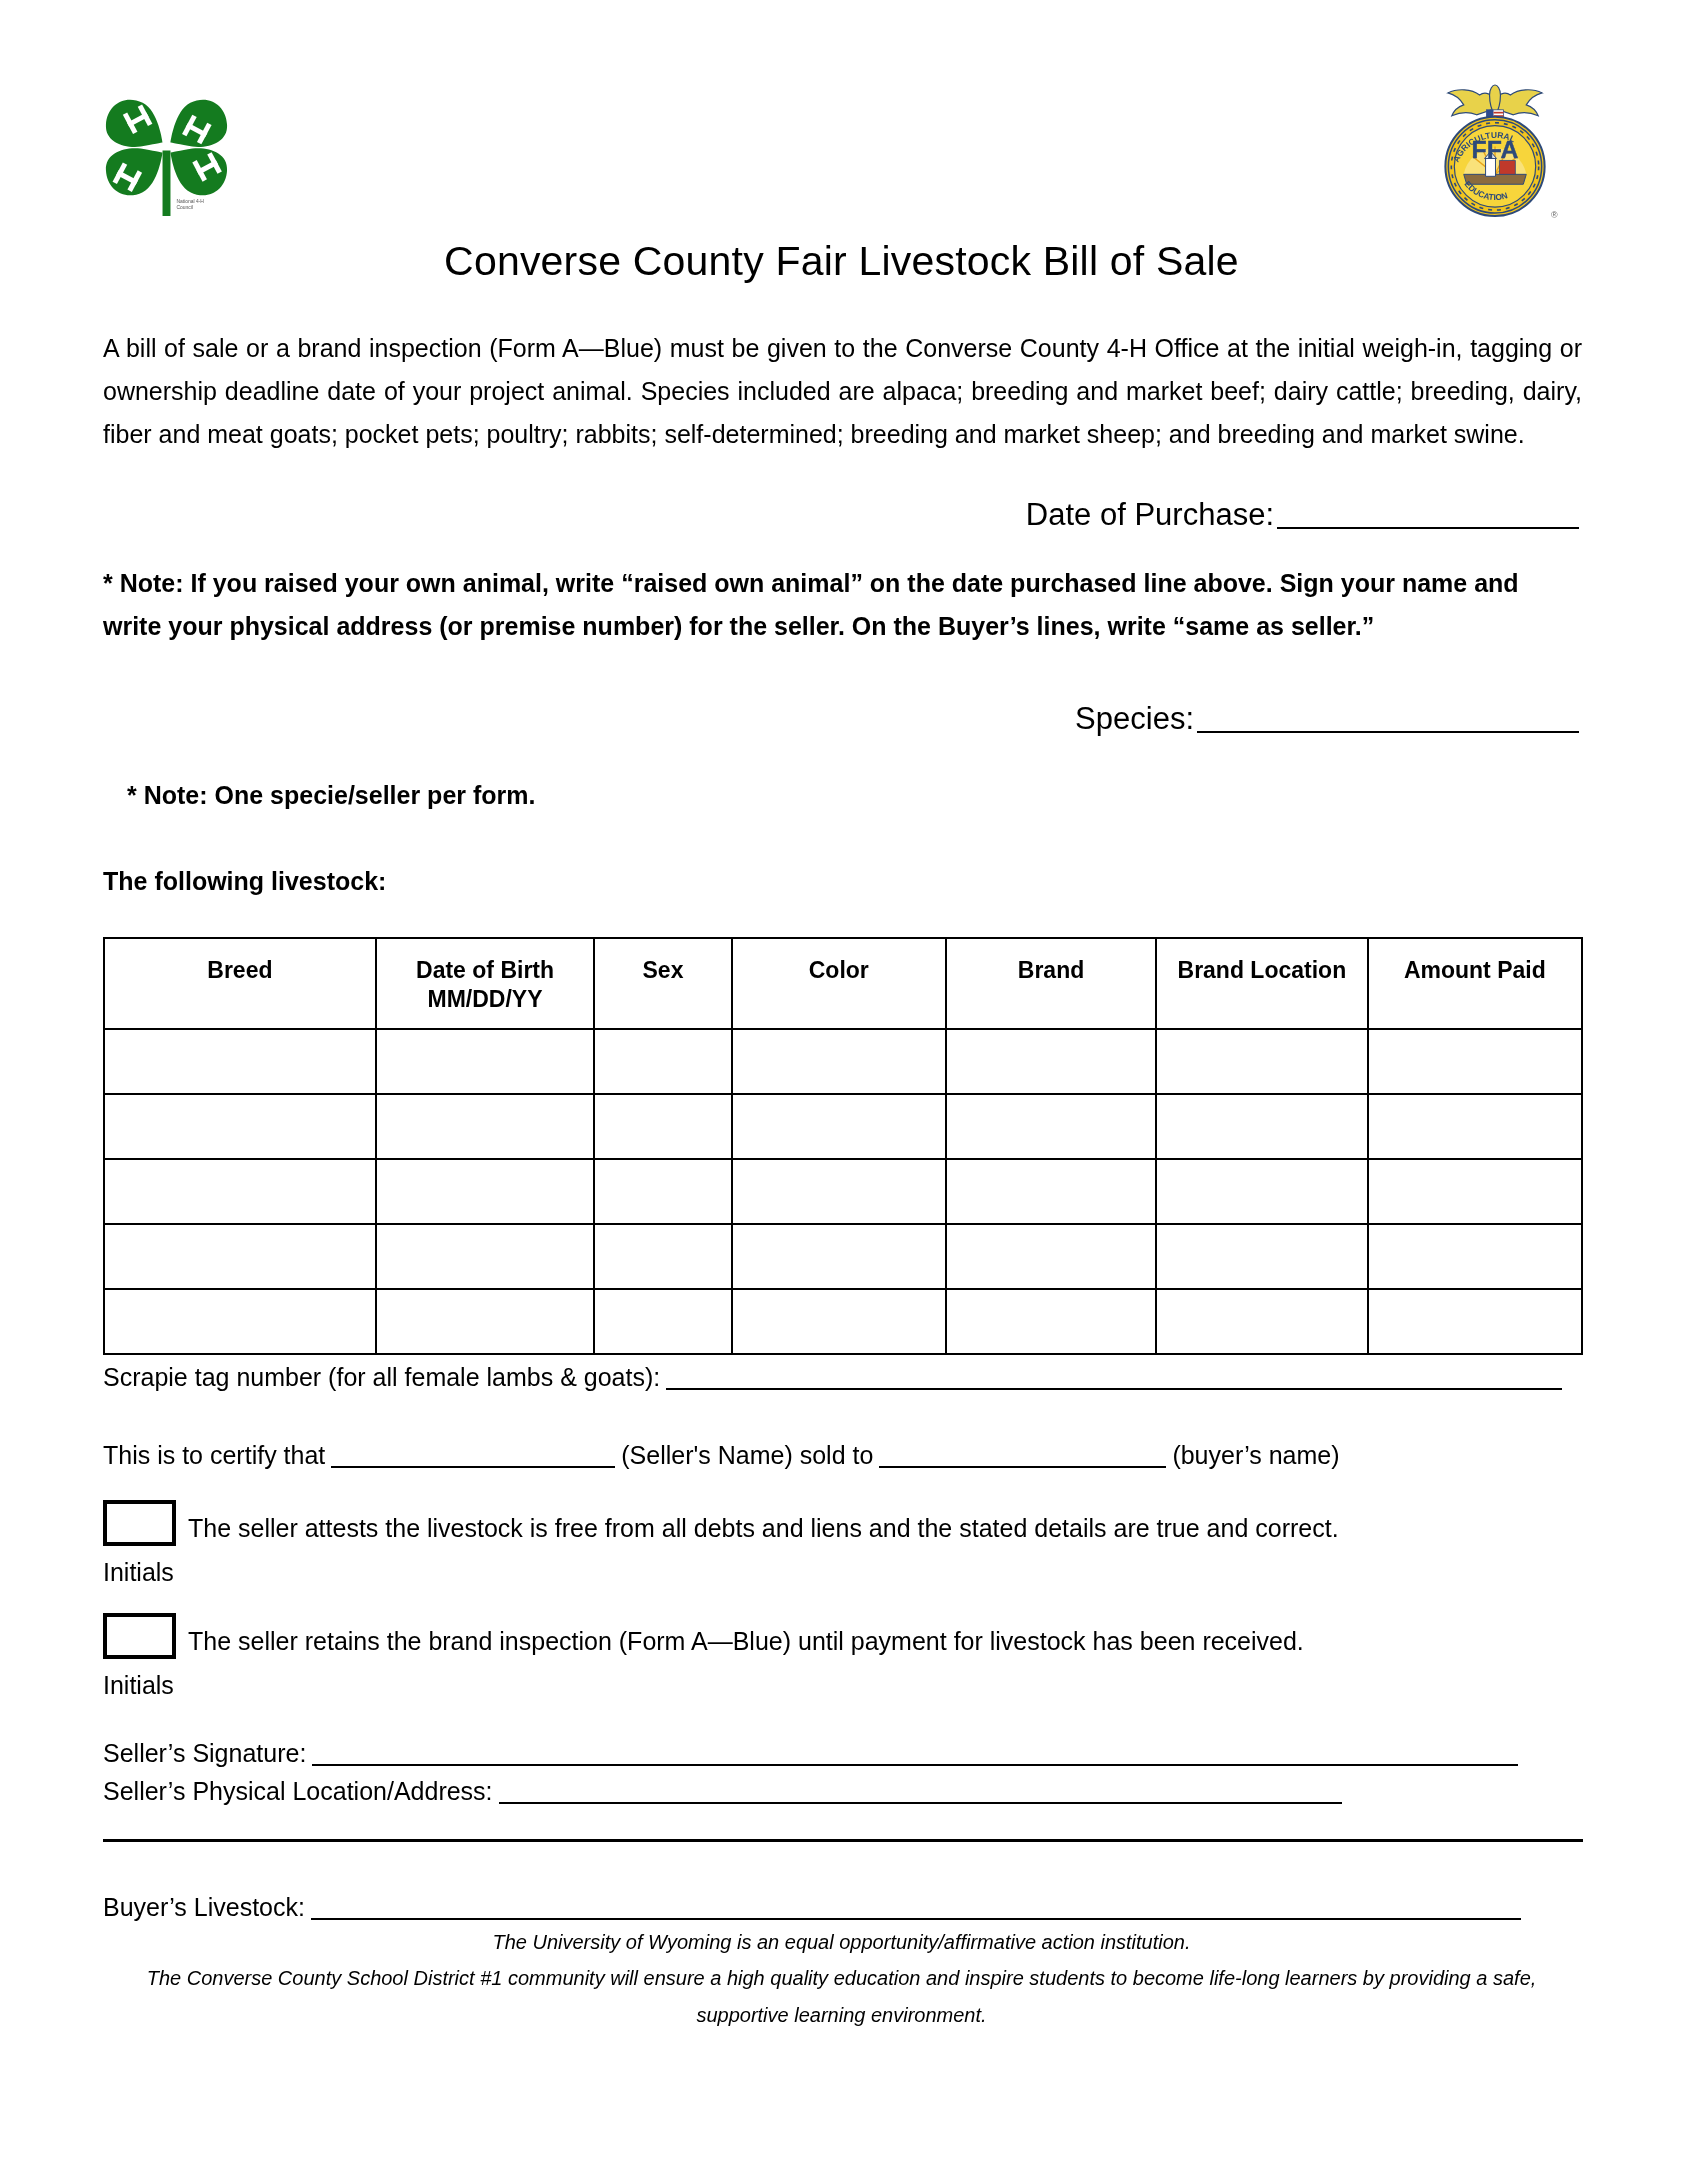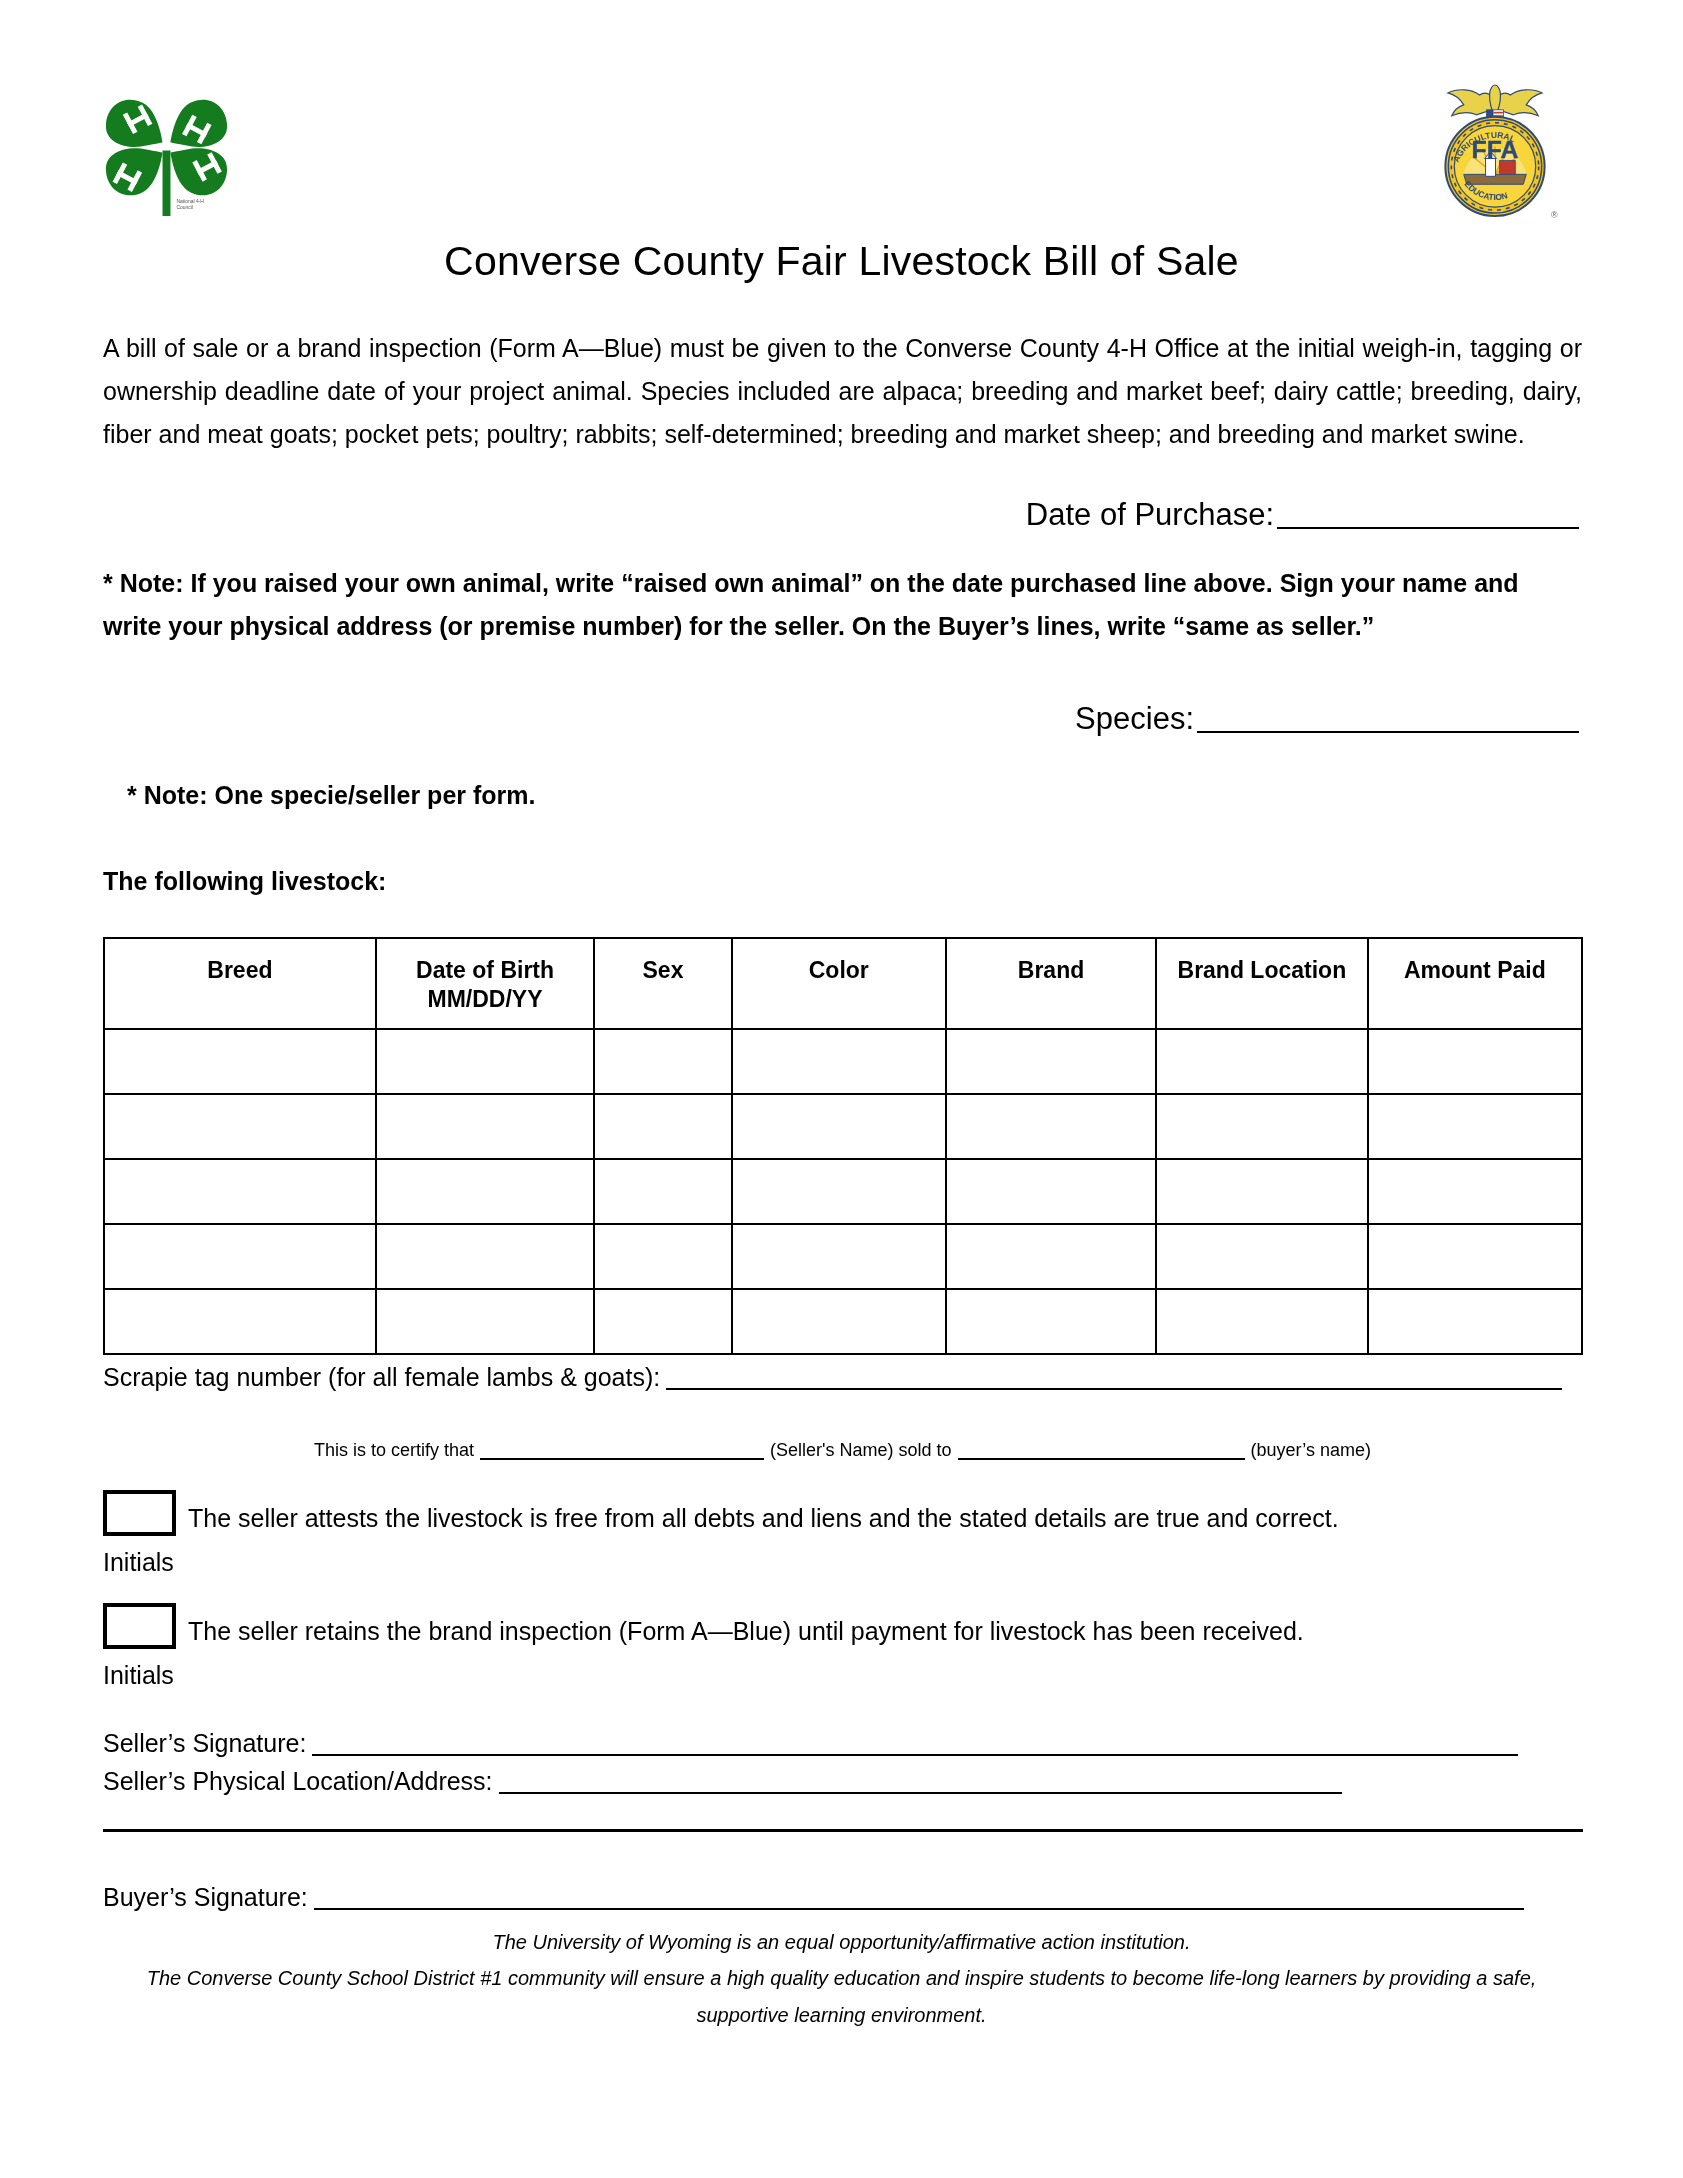--- a/index.html
+++ b/index.html
@@ -135,23 +135,22 @@
   }
 
   .scrapie-row {
     font-size: 25px;
     white-space: nowrap;
     margin-top: 8px;
   }
   .scrapie-rule { width: 896px; margin-left: 6px; }
 
   .certify-block {
-    font-size: 18px;
+    font-size: 25px;
     line-height: 1.42;
-    text-align: center;
   }
   .r-seller-name { width: 284px; margin: 0 6px; }
   .r-buyer-name  { width: 287px; margin: 0 6px; }
   .r-date        { width: 147px; margin: 0 6px; }
   .r-location    { width: 317px; margin: 0 6px; }
 
   
   .initial-block {
     position: relative;
     margin-top: 26px;
@@ -454,21 +453,21 @@
 
     <div class="sig-row">
       <span>Seller’s Physical Location/Address:</span><span class="rule r-seller-addr"></span>
     </div>
 
     <div class="full-rule"></div>
 
     <div class="spacer-lg"></div>
 
     <div class="sig-row">
-      <span>Buyer’s Signature:</span><span class="rule r-buyer-sig"></span>
+      <span>Buyer’s Livestock:</span><span class="rule r-buyer-sig"></span>
     </div>
 
   </div>
 
   <div class="footer">
     <div>The University of Wyoming is an equal opportunity/affirmative action institution.</div>
     <div>The Converse County School District #1 community will ensure a high quality education and inspire students to become life-long learners by providing a safe,</div>
     <div>supportive learning environment.</div>
   </div>
 

